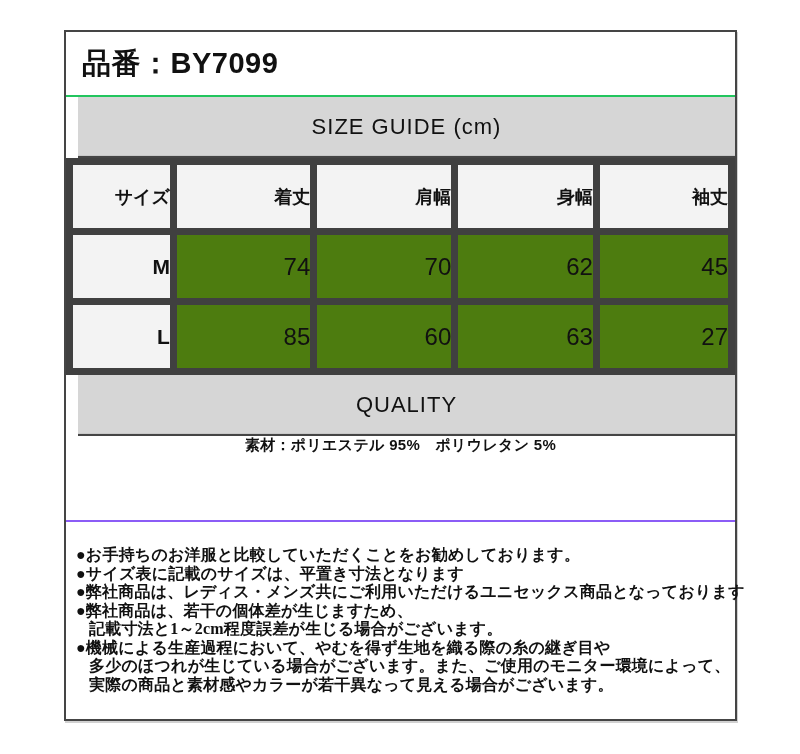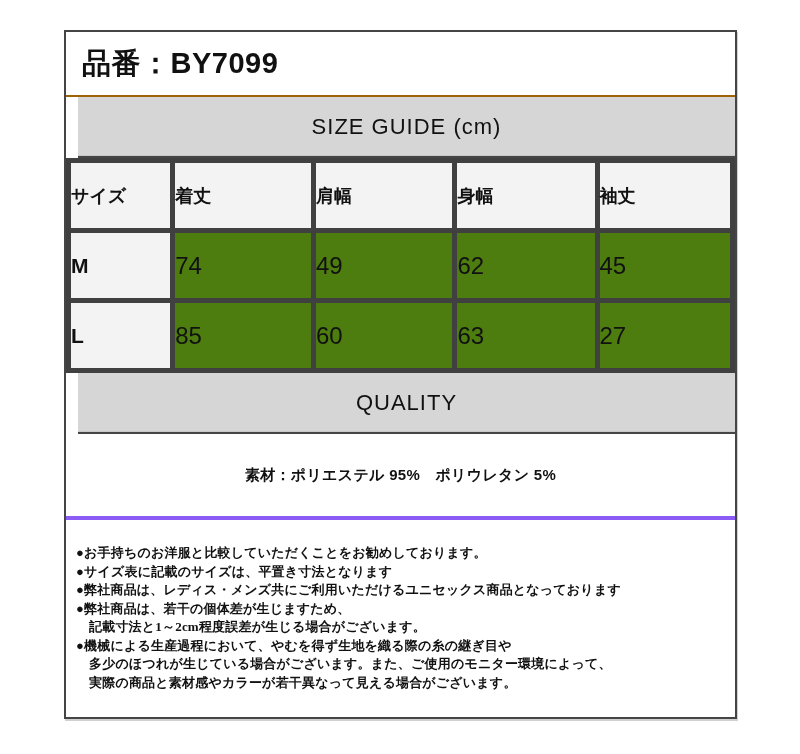--- a/index.html
+++ b/index.html
@@ -13,21 +13,21 @@
     position: absolute;
     left: 64px; top: 30px;
     width: 673px;
     border: 2px solid #454545;
     background: #fff;
     box-shadow: 1px 2px 0 rgba(0,0,0,0.18);
   }
   
   .hinban {
     height: 65px;
-    border-bottom: 2px solid #a16207;
+    border-bottom: 2px solid #22c55e;
     display: flex; align-items: center;
     padding-left: 16px;
     font-size: 29px;
     font-weight: bold;
     letter-spacing: 0.5px;
   }
   
   .band {
     height: 61px;
     background: #d6d6d6;
@@ -39,22 +39,22 @@
     letter-spacing: 1px;
     margin-left: 12px;
   }
   
   table.size-table {
     width: 100%;
     border-collapse: collapse;
     table-layout: fixed;
   }
   table.size-table th, table.size-table td {
-    border: 5px solid #404040;
-    text-align: left;
+    border: 7px solid #404040;
+    text-align: right;
     vertical-align: middle;
     height: 70px;
   }
   table.size-table th {
     background: #f3f3f3;
     font-size: 18px;
     font-weight: 600;
   }
   table.size-table td.size-label {
     background: #f3f3f3;
@@ -62,36 +62,36 @@
     font-weight: bold;
   }
   table.size-table td.val {
     background: #4d7c0f;
     font-size: 24px;
     font-weight: 400;
   }
   
   .material {
     height: 86px;
-    border-bottom: 4px solid #8b5cf6;
-    display: flex; flex-direction: column;
-    align-items: center; justify-content: center;
+    border-bottom: 2px solid #8b5cf6;
+    display: flex; flex-direction: row;
+    justify-content: center;
     gap: 5px;
     background: #fff;
   }
   .material .line1 { font-size: 15px; font-weight: 600; letter-spacing: 0.3px; }
   .material .line2 { font-size: 14px; font-weight: 600; letter-spacing: 0.3px; }
   
   .notes {
     height: 197px;
     padding: 24px 18px 0 10px;
     background: #fff;
   }
   .note-line {
-    font-size: 13px;
+    font-size: 16px;
     font-weight: 600;
     line-height: 18.5px;
     white-space: nowrap;
     letter-spacing: 0.2px;
   }
   .note-line.cont { padding-left: 13px; font-family: Liberation Serif, serif; }
 </style>
 </head>
 <body>
 
@@ -115,21 +115,21 @@
         <th>着丈</th>
         <th>肩幅</th>
         <th>身幅</th>
         <th>袖丈</th>
       </tr>
     </thead>
     <tbody>
       <tr>
         <td class="size-label">M</td>
         <td class="val">74</td>
-        <td class="val">49</td>
+        <td class="val">70</td>
         <td class="val">62</td>
         <td class="val">45</td>
       </tr>
       <tr>
         <td class="size-label">L</td>
         <td class="val">85</td>
         <td class="val">60</td>
         <td class="val">63</td>
         <td class="val">27</td>
       </tr>

